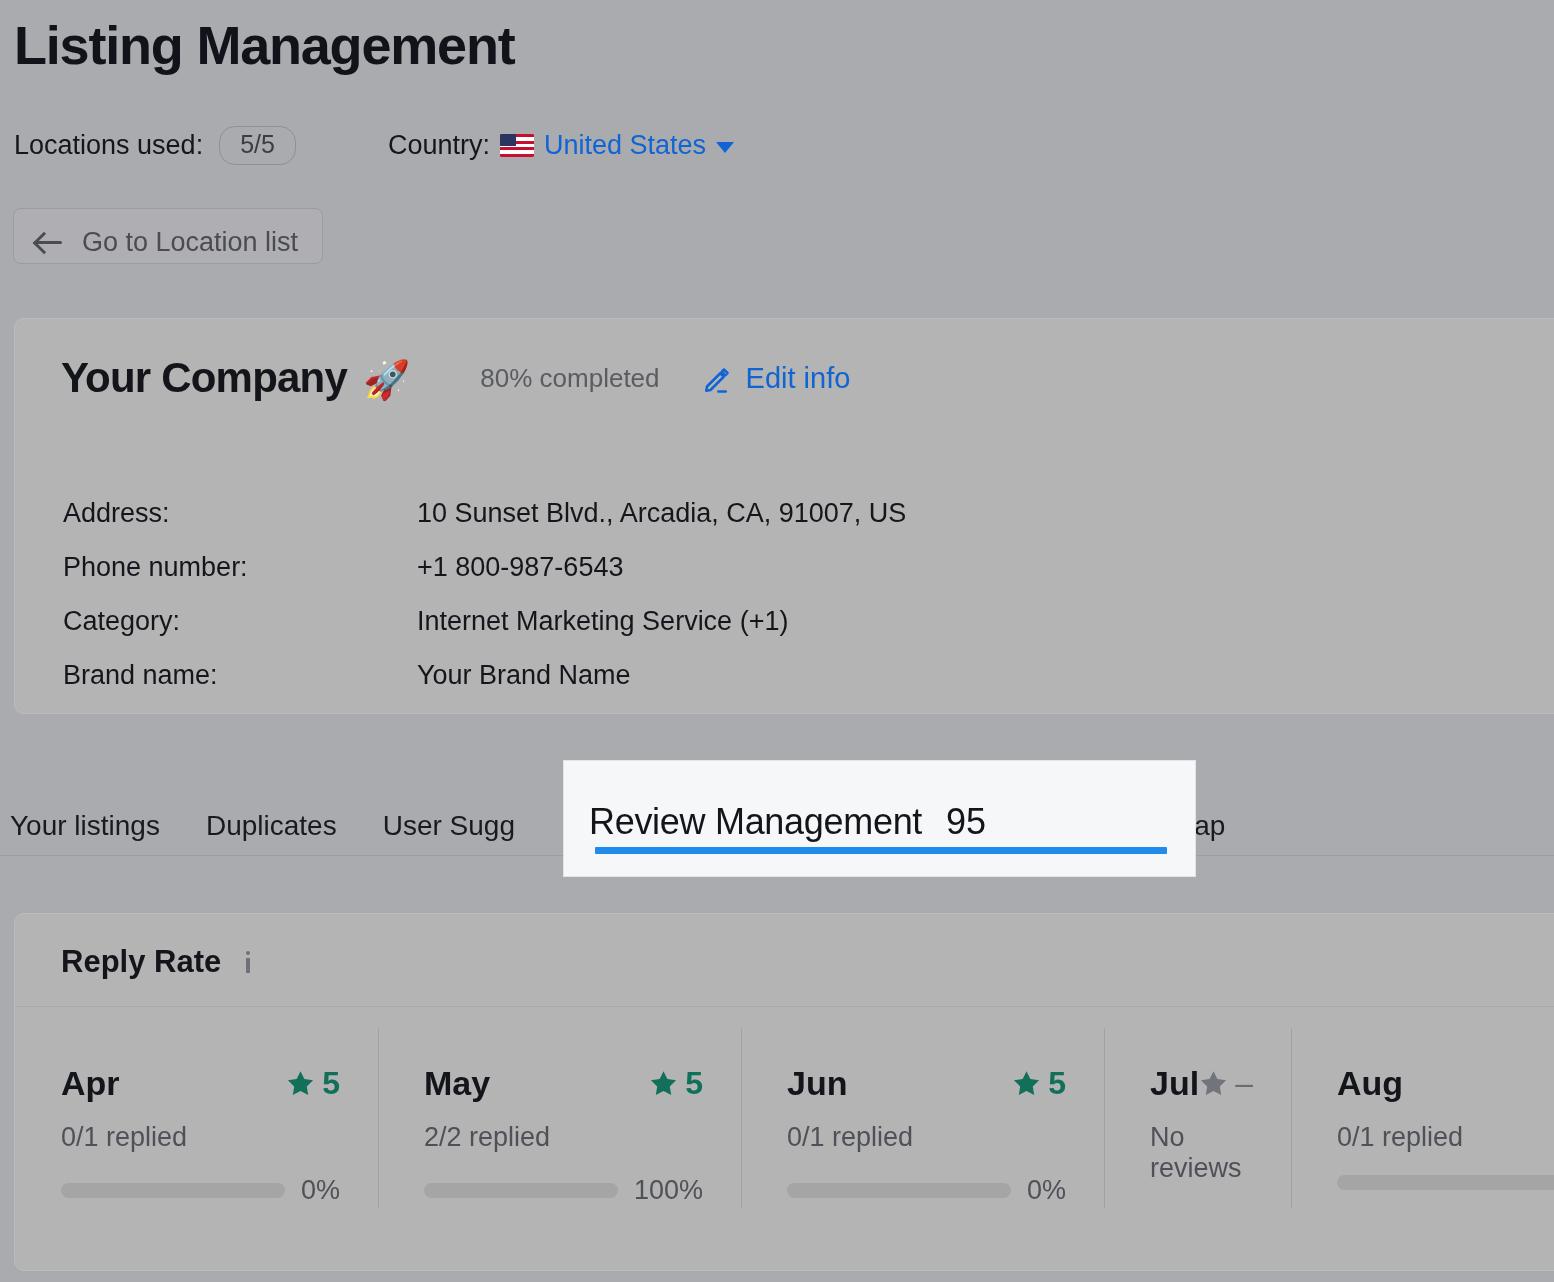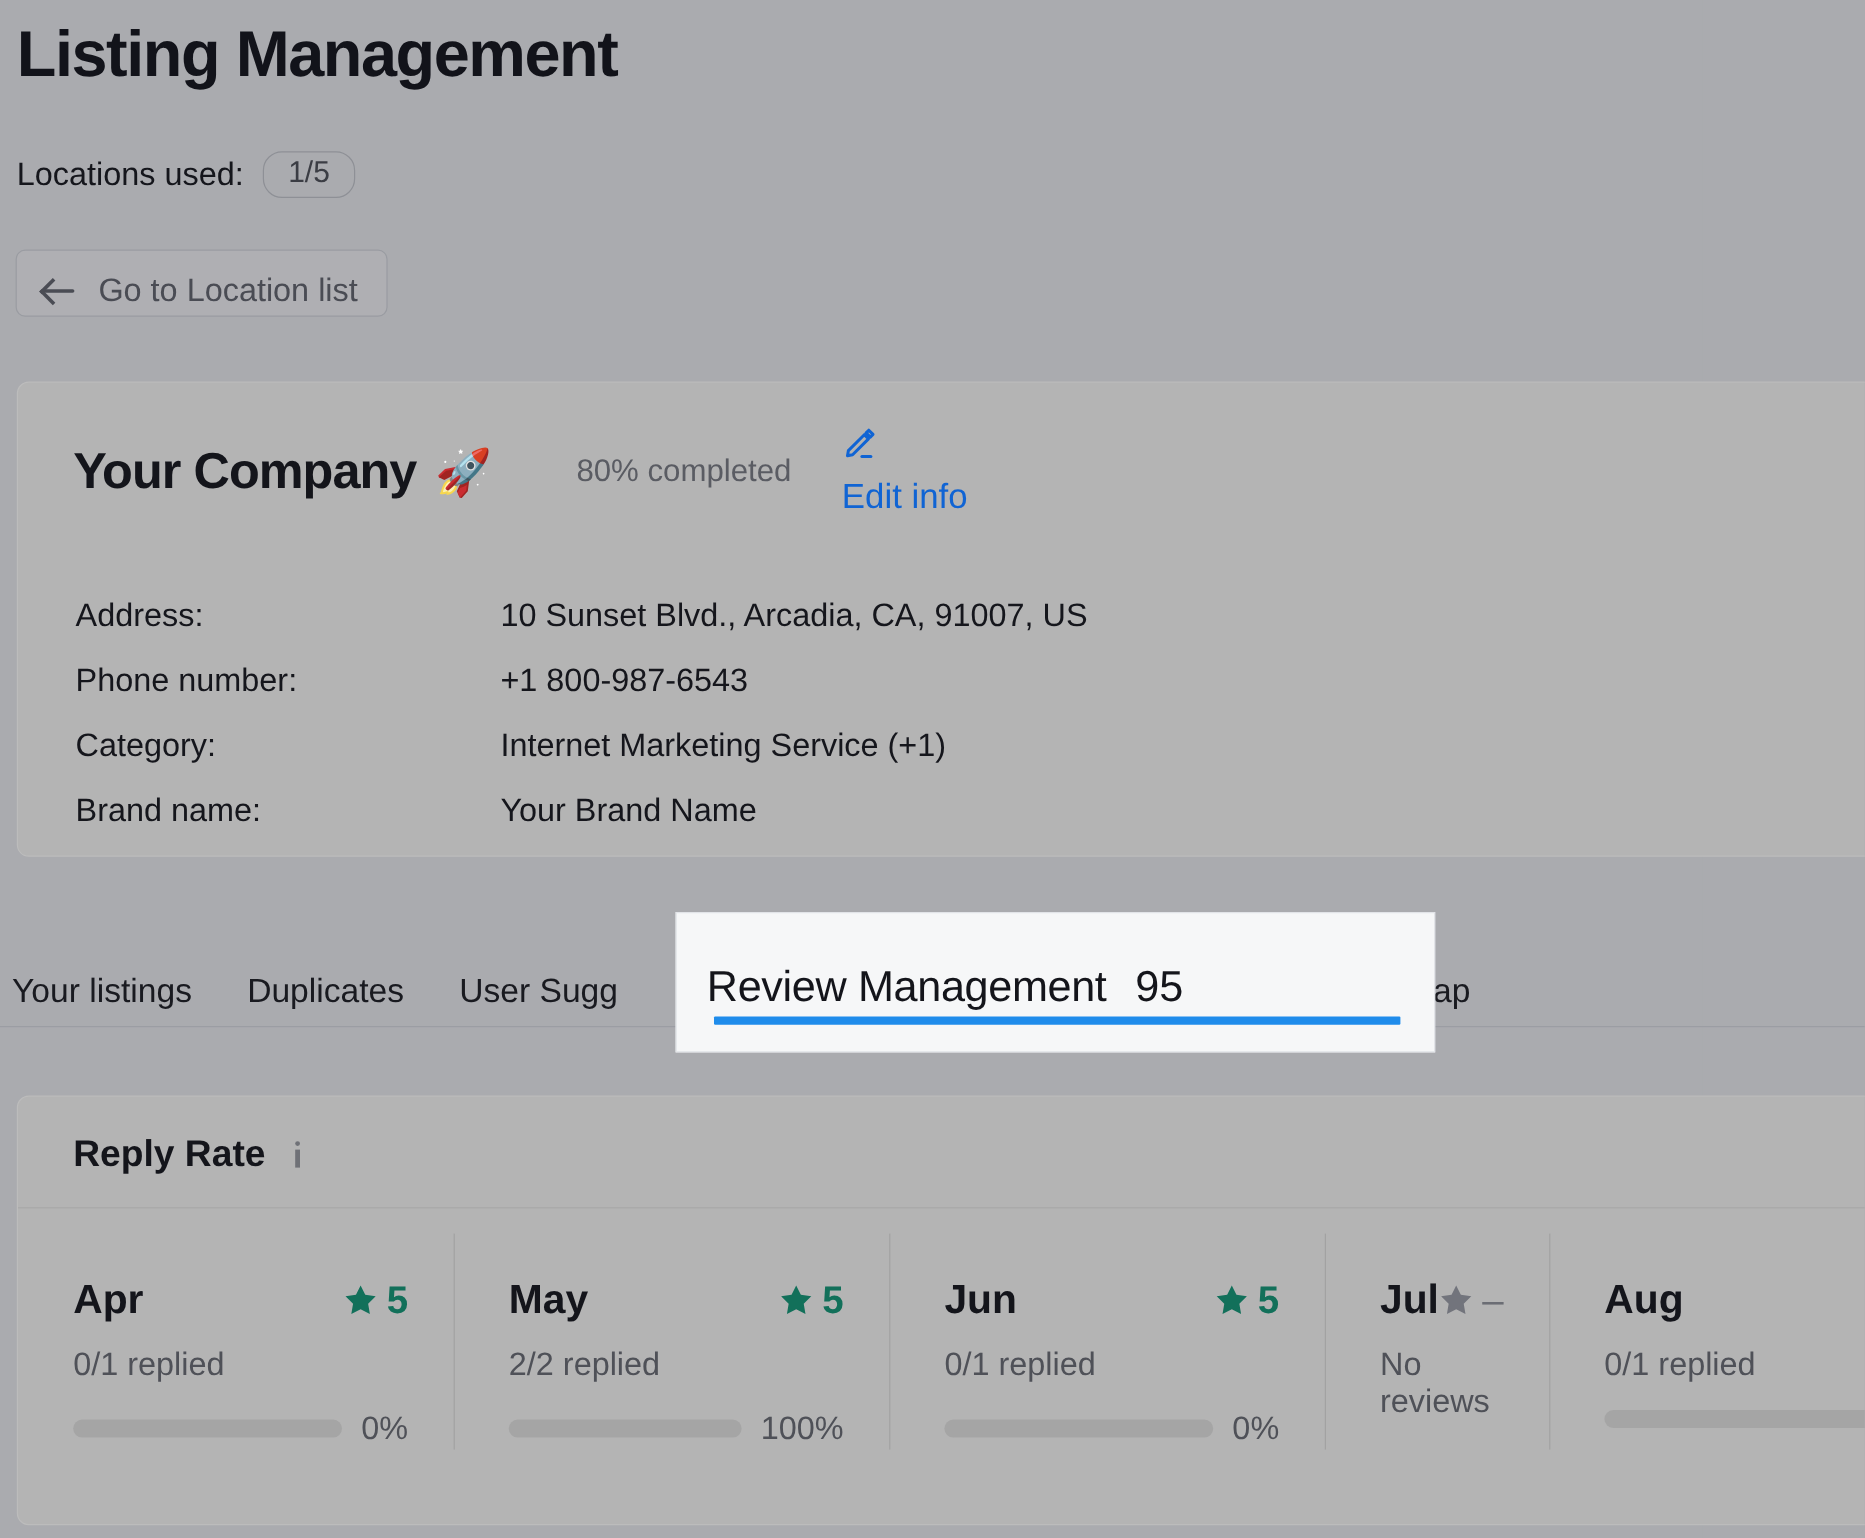--- a/index.html
+++ b/index.html
@@ -127,23 +127,23 @@
     background: #a5a5a5; border-radius: 6px;
     overflow: hidden;
   }
   .progress-fill {
     height: 100%; background: #12795e; border-radius: 6px;
   }
   .progress-label {
     margin-left: 22px; font-size: 26px; color: #5a5c63;
   }
   .edit-link {
-    display: flex; align-items: flex-start; gap: 14px;
+    display: flex; align-items: flex-end; gap: 14px;
     margin-left: 42px;
-    font-size: 29px; color: #1064d4; font-weight: 400; flex-direction: column;
+    font-size: 29px; color: #1064d4; font-weight: 400;
   }
   .pencil-icon { width: 30px; height: 30px; display: block; }
 
   .info-table {
     position: absolute; left: 46px; top: 166px;
     font-size: 27px; color: #15161c;
     line-height: 52px;
   }
   .info-table tr td:first-child { padding-right: 0; width: 352px; }
 
@@ -268,22 +268,31 @@
 </style>
 </head>
 <body>
 
 <div id="page">
 
   <h1 class="page-title">Listing Management</h1>
 
   <div class="meta-row">
     <span class="meta-label">Locations used:</span>
-    <span class="pill">1/5</span>
-
+    <span class="pill">5/5</span>
+
+    <span class="country-group">
+      <span class="meta-label">Country:</span>
+      <span class="flag-icon">
+        <span class="stripes"></span>
+        <span class="canton"></span>
+      </span>
+      <span class="country-name">United States</span>
+      <span class="chev"></span>
+    </span>
   </div>
 
   <div class="back-btn">
     <span class="arrow-left"></span>
     <span>Go to Location list</span>
   </div>
 
   <div class="company-card">
     <div class="company-head">
       <span class="company-name">Your Company</span>

